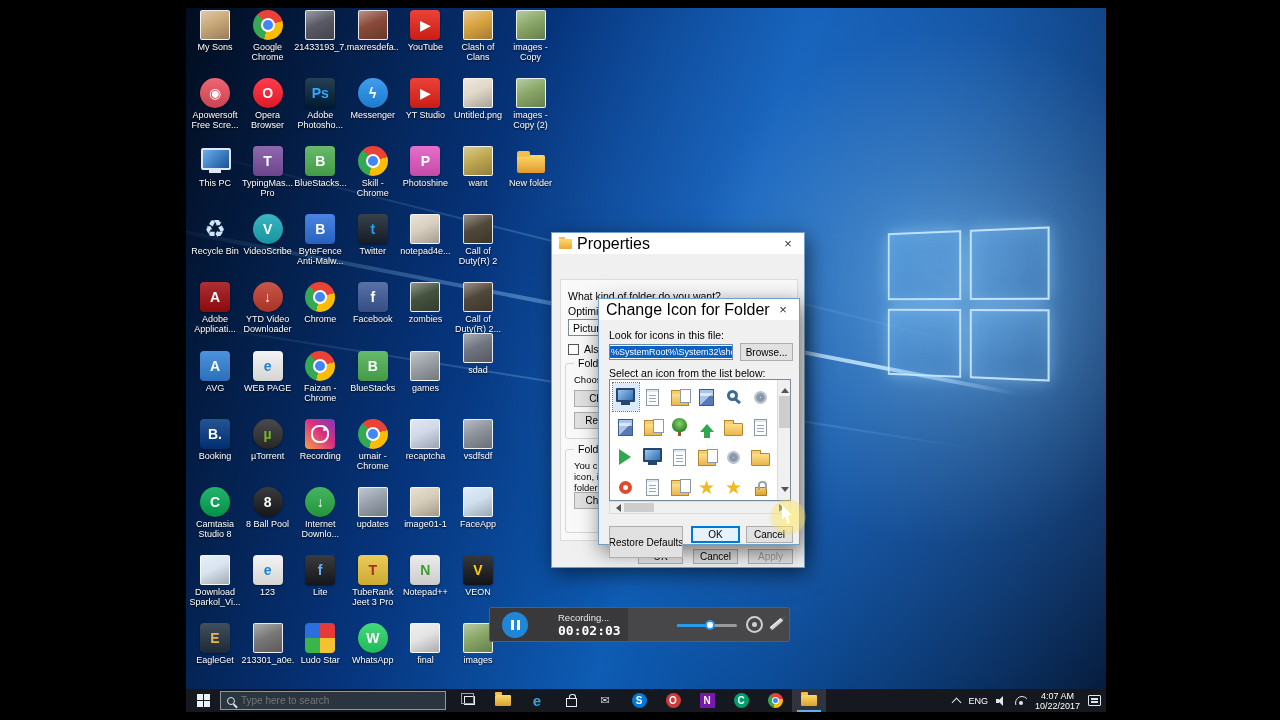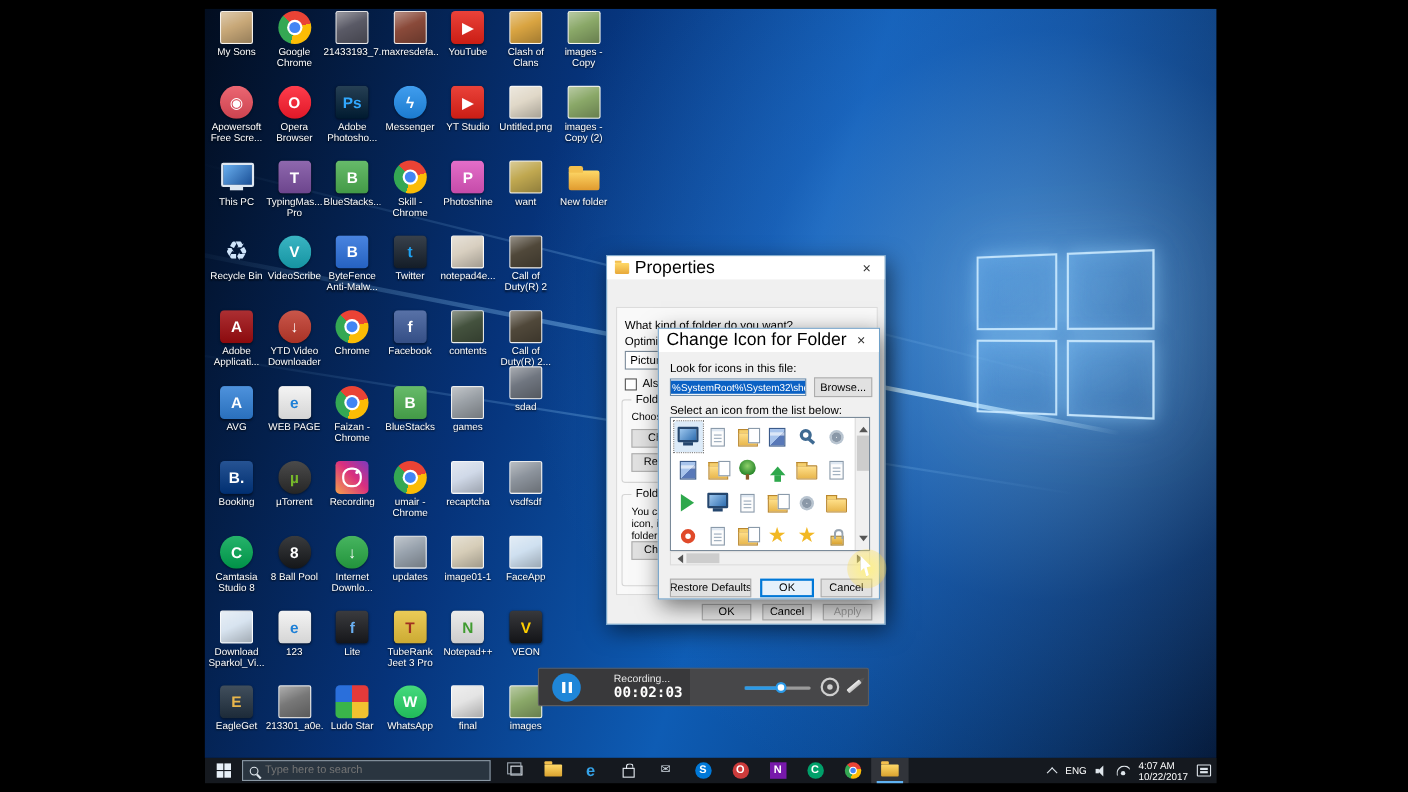--- a/index.html
+++ b/index.html
@@ -142,21 +142,21 @@
 .a-letter{font-weight:bold;display:flex;align-items:center;justify-content:center;line-height:1}
 .tray{margin-left:auto;display:flex;align-items:center;height:100%;gap:8px;padding-right:5px}
 .tray-chev{width:7px;height:7px;border-left:1.5px solid #dfe6ec;border-top:1.5px solid #dfe6ec;transform:rotate(45deg);margin-top:4px}
 .tray-lang{font-size:9px;color:#fff}
 .spk{position:relative;width:11px;height:10px}
 .spk::before{content:"";position:absolute;left:0;top:3px;width:3px;height:4px;background:#dfe6ec}
 .spk::after{content:"";position:absolute;left:2px;top:0;border:5px solid transparent;border-right:5px solid #dfe6ec;border-left:none}
 .wifi{width:12px;height:9px;position:relative;overflow:hidden}
 .wifi::before{content:"";position:absolute;left:0;top:0;width:12px;height:12px;border:1.5px solid #dfe6ec;border-radius:50%}
 .wifi::after{content:"";position:absolute;left:4px;top:5px;width:4px;height:4px;background:#dfe6ec;border-radius:50%}
-.clock{font-size:9px;color:#fff;text-align:left;line-height:10px}
+.clock{font-size:9px;color:#fff;text-align:center;line-height:10px}
 .action{width:13px;height:11px;border:1.5px solid #dfe6ec;border-radius:1px;position:relative}
 .action::after{content:"";position:absolute;left:2px;top:2px;width:7px;height:1.5px;background:#dfe6ec;box-shadow:0 3px 0 #dfe6ec}
 </style>
 </head>
 <body>
 
 <div class="screen">
 
   <div class="desktop">
     <div class="ray r1"></div>
@@ -353,21 +353,21 @@
 
         <div class="desk-icon k-glyph" style="left: 160.8px; top: 274px;">
           <div class="di-icon" style="background-color: rgb(59, 89, 152); color: rgb(255, 255, 255);">
             <span class="di-ch">f</span>
           </div>
           <span class="di-label">Facebook</span>
         </div>
 
         <div class="desk-icon k-img" style="left: 213.4px; top: 274px;">
           <div class="di-icon" style="background-color: rgb(68, 82, 62);"></div>
-          <span class="di-label">contents</span>
+          <span class="di-label">zombies</span>
         </div>
 
         <div class="desk-icon k-img" style="left: 266px; top: 274px;">
           <div class="di-icon" style="background-color: rgb(80, 72, 58);"></div>
           <span class="di-label">Call of Duty(R) 2...</span>
         </div>
 
         <div class="desk-icon k-glyph" style="left: 3px; top: 343px;">
           <div class="di-icon" style="background-color: rgb(47, 127, 214); color: rgb(255, 255, 255);">
             <span class="di-ch">A</span>
@@ -697,21 +697,21 @@
         <span class="sb-arr up"></span>
         <span class="thumb"></span>
         <span class="sb-arr dn"></span>
       </div>
     </div>
     <div class="hscroll">
       <span class="sb-arr lf"></span>
       <span class="thumb"></span>
       <span class="sb-arr rt"></span>
     </div>
-    <div class="btn" style="left:10px;top:227px;width:74px;height:17px">Restore Defaults</div>
+    <div class="btn" style="left:10px;top:227px;width:74px;height:32px">Restore Defaults</div>
     <div class="btn default" style="left:92px;top:227px;width:49px;height:17px">OK</div>
     <div class="btn" style="left:147px;top:227px;width:47px;height:17px">Cancel</div>
   </div>
 
   <div class="recorder">
     <div class="rec-pause">
         <i></i>
         <i></i>
       </div>
     <span class="rec-status">Recording...</span>

